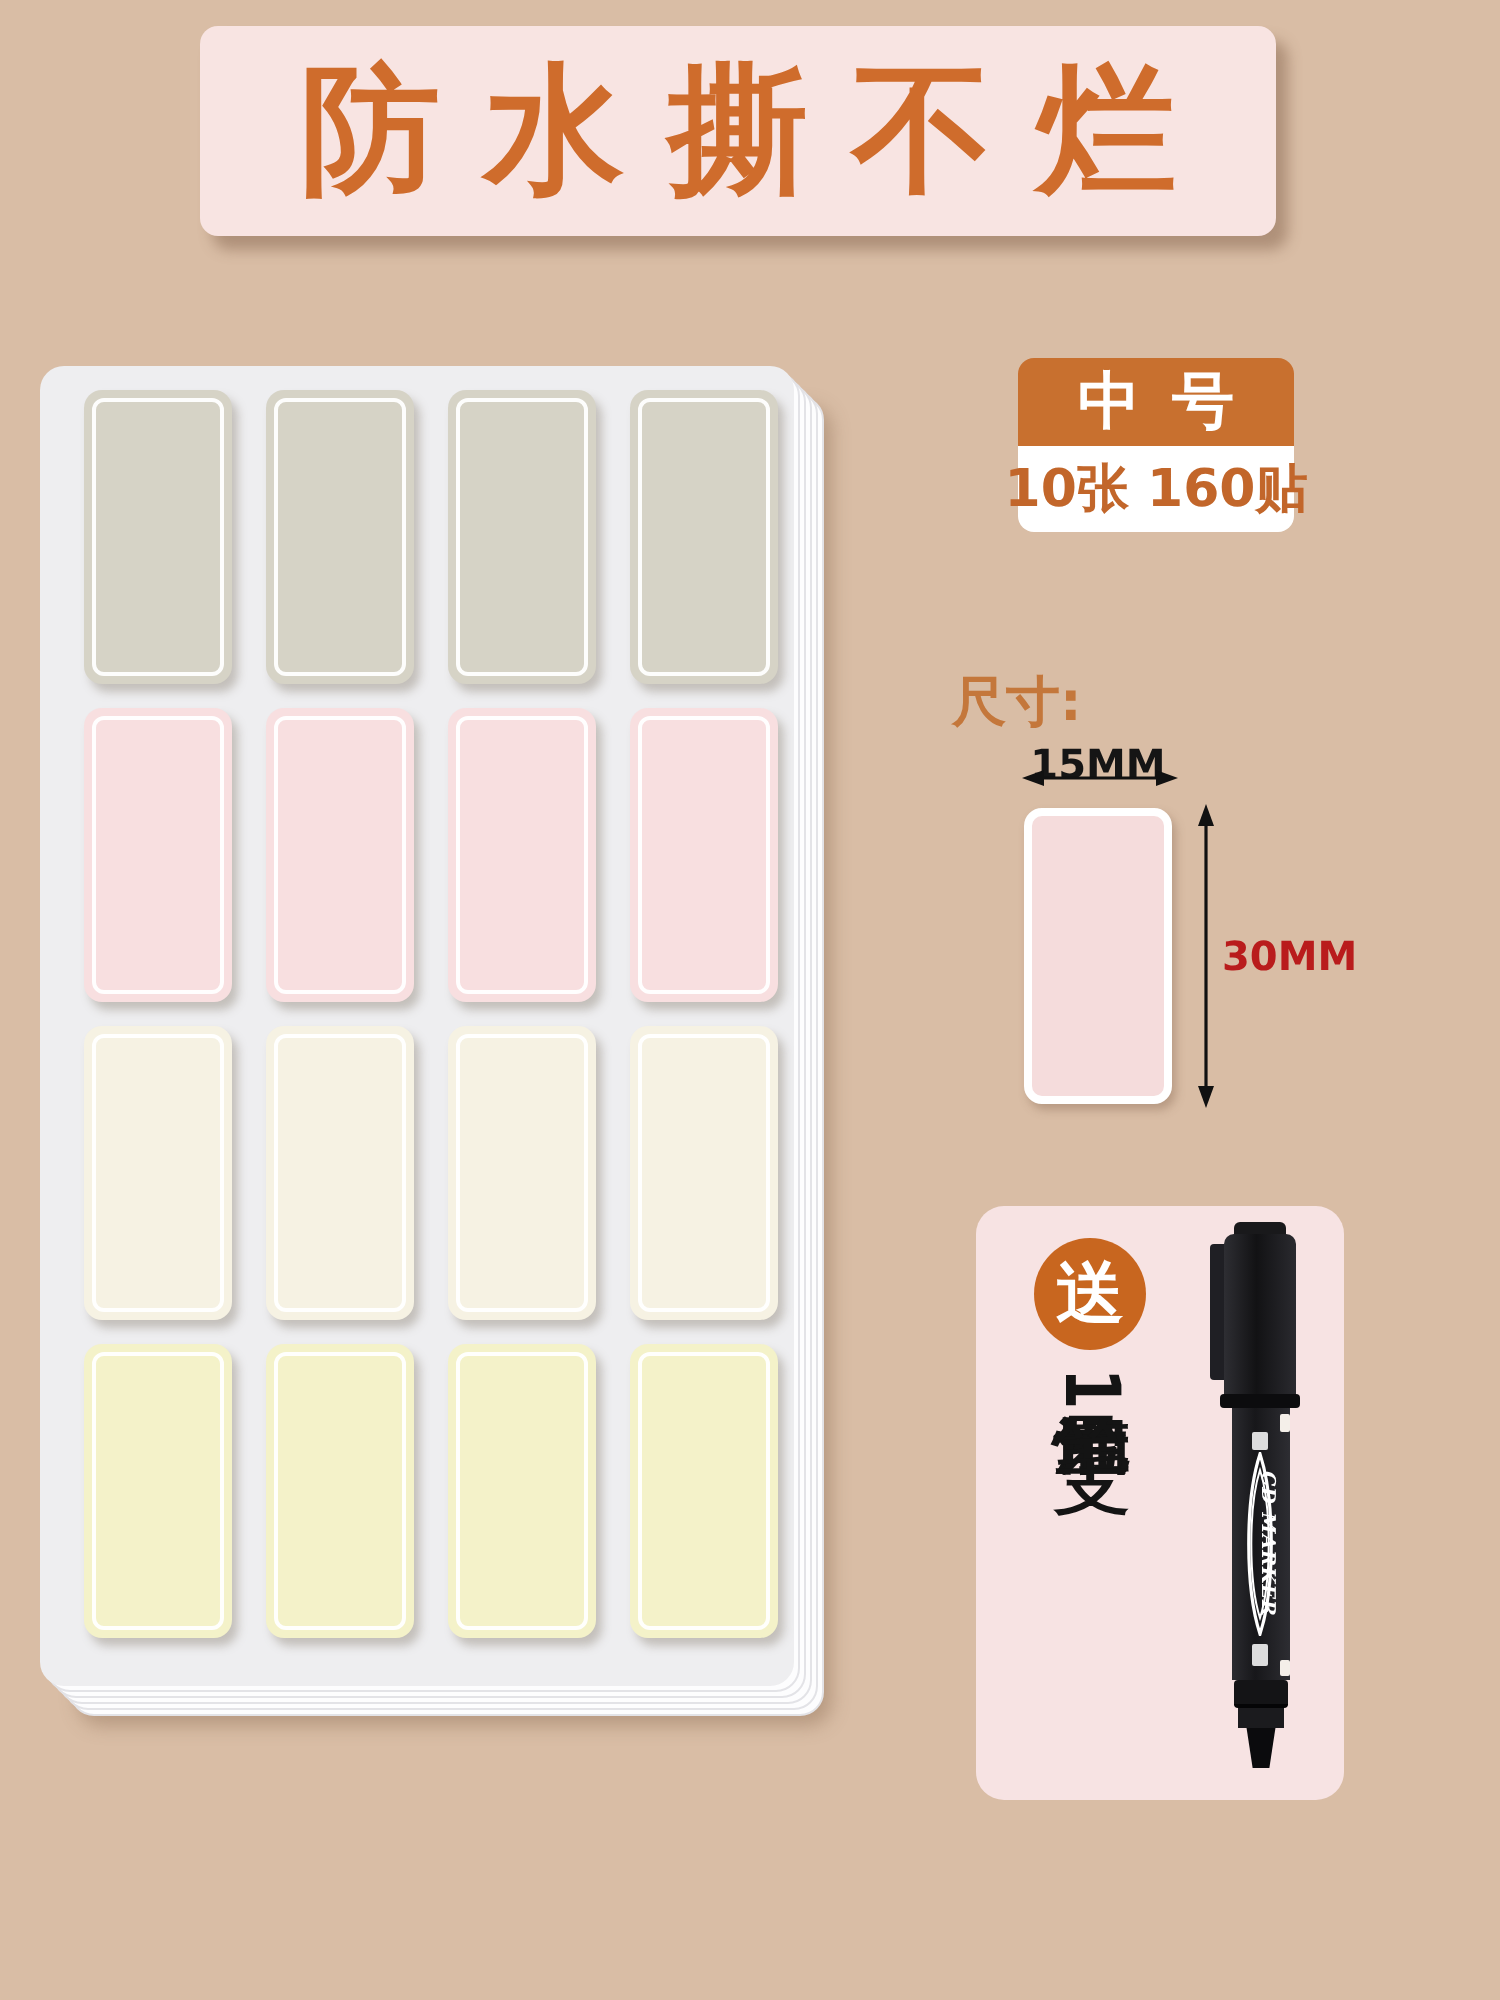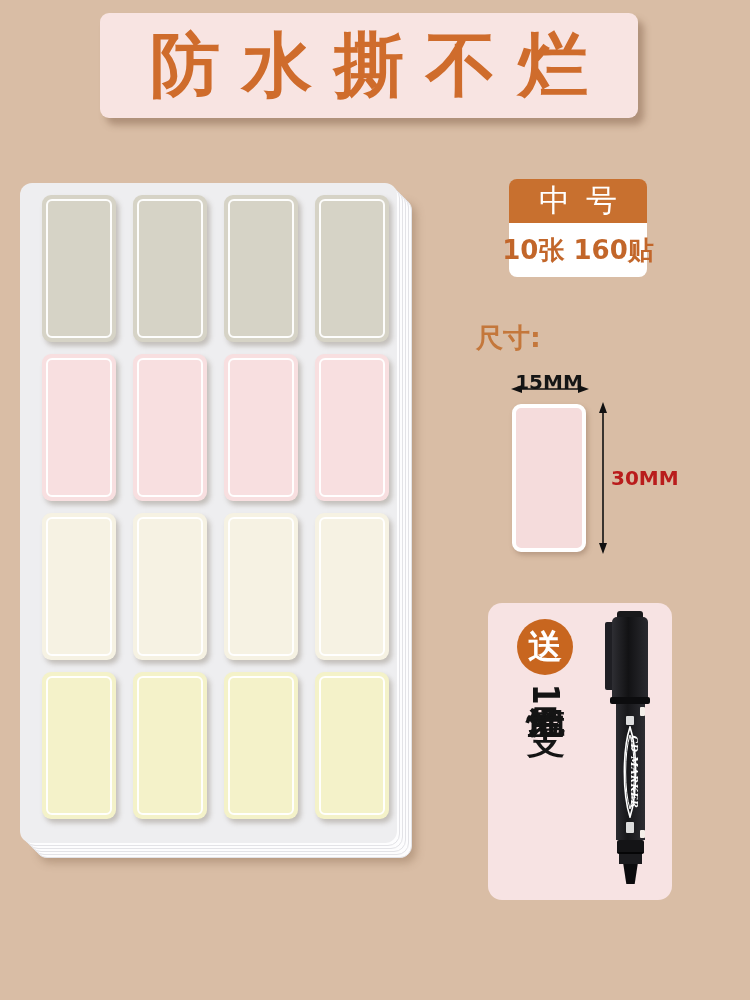--- a/index.html
+++ b/index.html
@@ -47,30 +47,30 @@
   .sticker::after{
     content:"";position:absolute;inset:4px;
     border:2px solid rgba(255,255,255,.95);border-radius:6px;
   }
 
   
   .size-badge{left:509px;top:179px;width:138px;}
   .size-badge-top{
     height:44px;background:#c8702f;border-radius:8px 8px 0 0;
     display:flex;align-items:center;justify-content:center;
-    color:#fff;font-size:31px;font-weight:normal;letter-spacing:16px;text-indent:16px;
+    color:#fff;font-size:31px;font-weight:bold;letter-spacing:16px;text-indent:16px;
   }
   .size-badge-bottom{
-    height:54px;background:#ffffff;border-radius:0 0 8px 8px;
+    height:43px;background:#ffffff;border-radius:0 0 8px 8px;
     display:flex;align-items:center;justify-content:center;
     color:#c2662a;font-size:26px;font-weight:bold;white-space:nowrap;
   }
 
   
-  .dim-heading{left:476px;top:320px;font-size:27px;font-weight:bold;color:#c4773b;}
+  .dim-heading{left:476px;top:333px;font-size:27px;font-weight:bold;color:#c4773b;}
   .dim-width-label{left:512px;top:370px;width:74px;text-align:center;
     font-size:20px;font-weight:700;color:#151515;}
   .dim-height-label{left:611px;top:466px;font-size:20px;font-weight:600;color:#b91c1c;}
   .sticker-demo{
     left:512px;top:404px;width:74px;height:148px;box-sizing:border-box;
     background:#f5dcdc;border:4px solid #ffffff;border-radius:9px;
     box-shadow:2px 3px 5px rgba(120,90,70,.35);
   }
 
   

